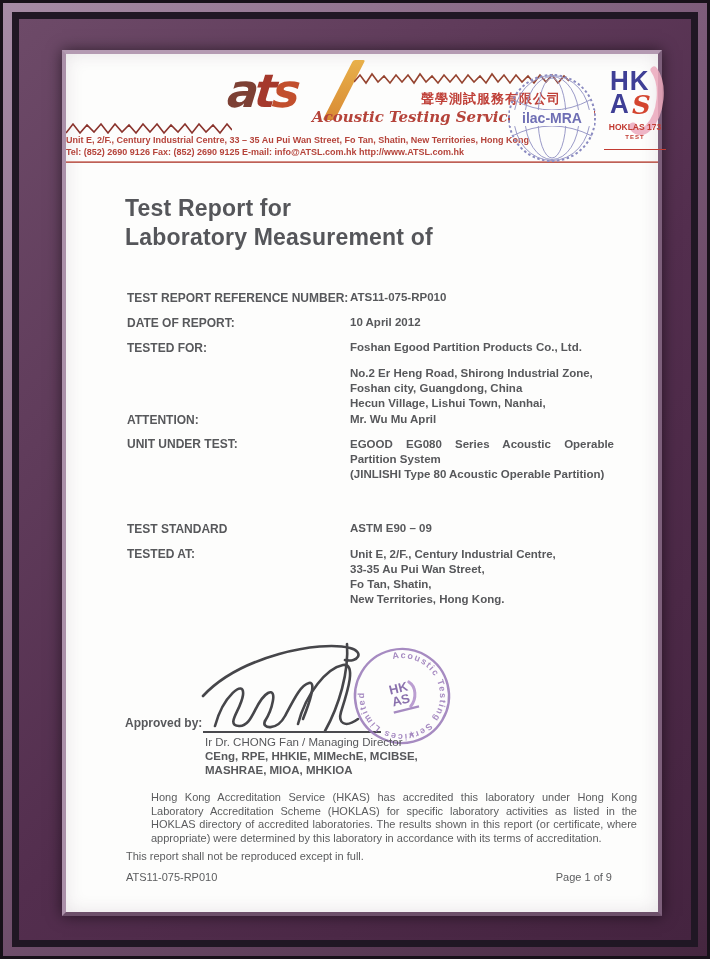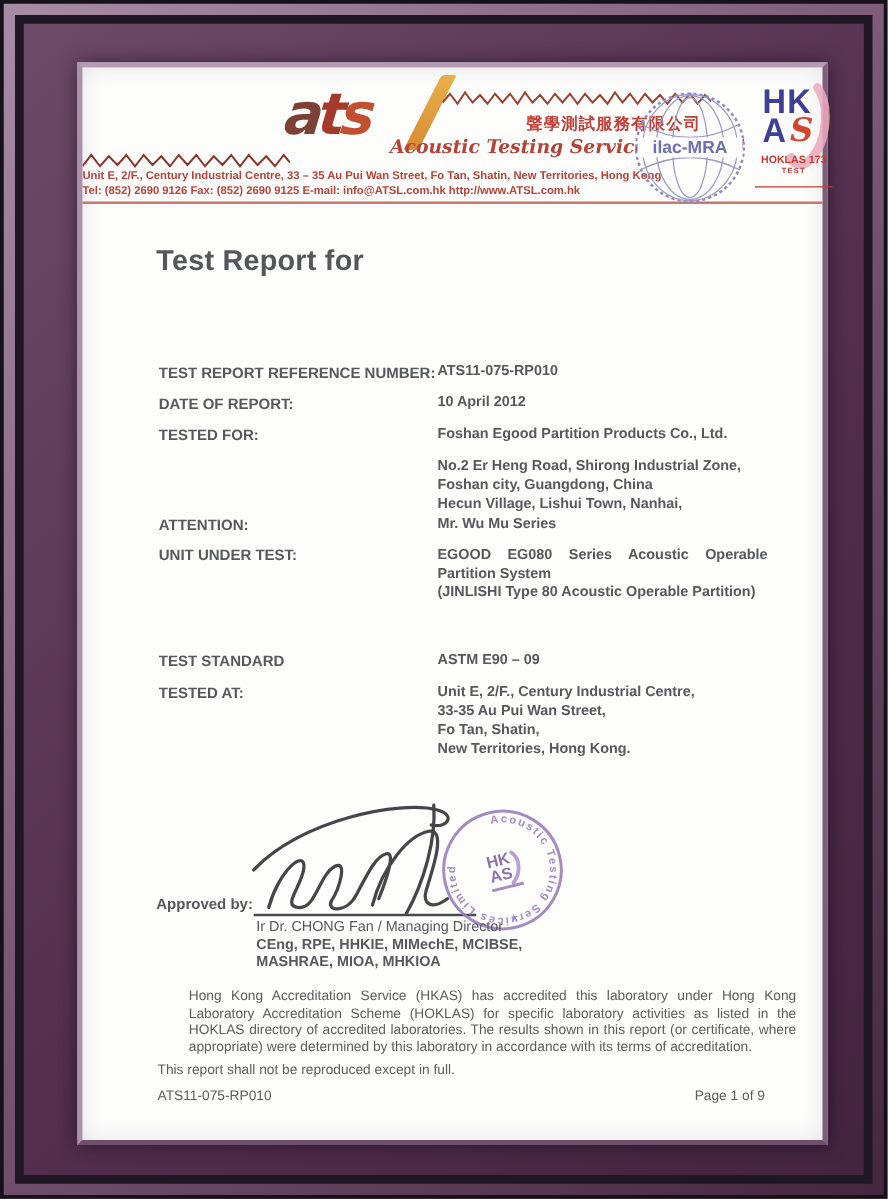--- a/index.html
+++ b/index.html
@@ -113,39 +113,40 @@
     <div class="s-org">S</div>
     <svg class="swoosh" width="44" height="78">
       <path d="M34,4 C44,18 42,48 28,62 C22,68 14,66 13,60" fill="none" stroke="#eba8bc" stroke-width="7" stroke-linecap="round" opacity="0.85"></path>
     </svg>
     <div class="hoklas">HOKLAS 173</div>
     <div class="hoklas-sub">TEST</div>
   </div>
 
   <div class="c title">
     <div>Test Report for</div>
+    <div>Laboratory Measurement of</div>
   </div>
 
   <div class="c lbl" style="top:237px">TEST REPORT REFERENCE NUMBER:</div>
   <div class="c val nw" style="top:237px">ATS11-075-RP010</div>
 
   <div class="c lbl" style="top:262px">DATE OF REPORT:</div>
   <div class="c val nw" style="top:262px">10 April 2012</div>
 
   <div class="c lbl" style="top:287px">TESTED FOR:</div>
   <div class="c val nw" style="top:287px">Foshan Egood Partition Products Co., Ltd.</div>
 
   <div class="c val nw lh" style="top:312px">
     <div>No.2 Er Heng Road, Shirong Industrial Zone,</div>
     <div>Foshan city, Guangdong, China</div>
     <div>Hecun Village, Lishui Town, Nanhai,</div>
   </div>
 
   <div class="c lbl" style="top:359px">ATTENTION:</div>
-  <div class="c val nw" style="top:359px">Mr. Wu Mu Series</div>
+  <div class="c val nw" style="top:359px">Mr. Wu Mu April</div>
 
   <div class="c lbl" style="top:383px">UNIT UNDER TEST:</div>
   <div class="c val lh" style="top:383px">
     <p>EGOOD EG080 Series Acoustic Operable Partition System</p>
     <p>(JINLISHI Type 80 Acoustic Operable Partition)</p>
   </div>
 
   <div class="c lbl" style="top:468px">TEST STANDARD</div>
   <div class="c val nw" style="top:468px">ASTM E90 – 09</div>
 

